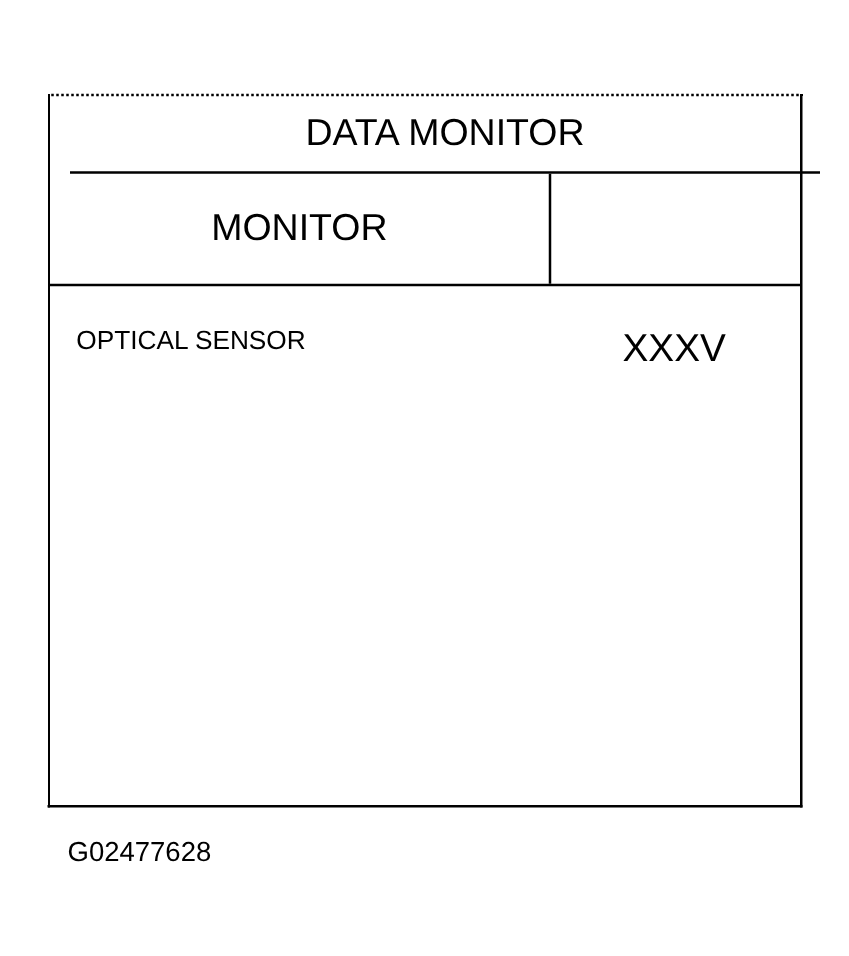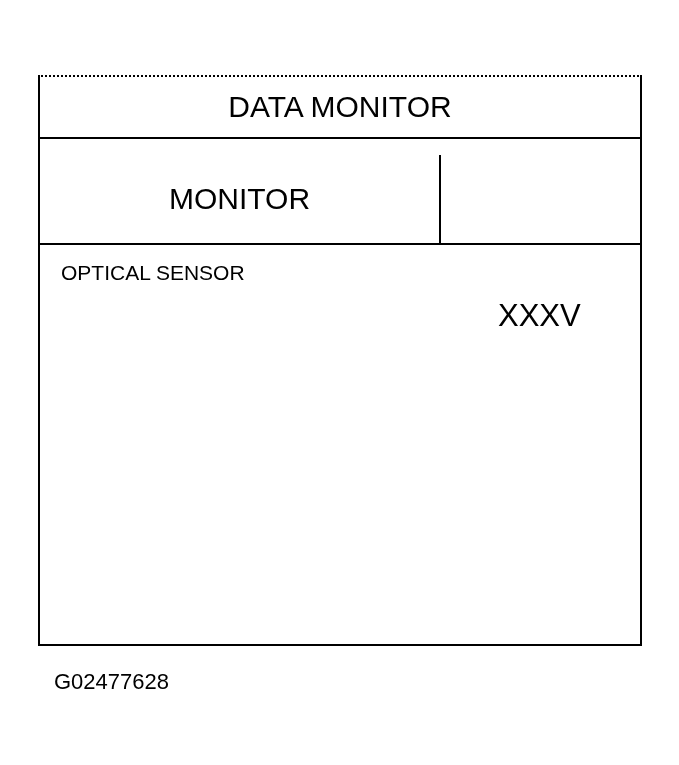--- a/index.html
+++ b/index.html
@@ -1,31 +1,31 @@
 <!DOCTYPE html>
 <html><head>
   <meta charset="utf-8">
   <style>
     html, body { margin: 0; padding: 0; background: #ffffff; }
     body { width: 679px; height: 765px; position: relative; overflow: hidden;
            font-family: "Liberation Sans", sans-serif; color: #000; }
     .box { position: absolute; left: 38px; top: 75px; width: 600px; height: 567px;
            border: 2px solid #000; border-top: 2px dotted #000; box-sizing: content-box; }
-    .row-title { position: absolute; left: 0; top: 0; width: 600px; height: 60px;
+    .row-title { position: absolute; left: 16px; top: 0; width: 600px; height: 60px;
                  border-bottom: 2px solid #000; display: flex; align-items: center;
                  justify-content: center; font-size: 30px; }
-    .row-head { position: absolute; left: 0; top: 78px; width: 600px; height: 88px;
+    .row-head { position: absolute; left: 0; top: 62px; width: 600px; height: 88px;
                 border-bottom: 2px solid #000; }
     .head-left { position: absolute; left: 0; top: 0; width: 399px; height: 88px;
                  border-right: 2px solid #000; display: flex; align-items: center;
                  justify-content: center; font-size: 30px; }
     .head-right { position: absolute; left: 401px; top: 0; width: 199px; height: 88px; }
     .row-data { position: absolute; left: 0; top: 152px; width: 600px; height: 80px; }
     .data-label { position: absolute; left: 21px; top: 32px; font-size: 21px; }
-    .data-value { position: absolute; left: 458px; top: 32px; font-size: 31px; margin-top: 37px; }
+    .data-value { position: absolute; left: 458px; top: 32px; font-size: 31px; }
     .fig-id { position: absolute; left: 38px; top: 669px; font-size: 22px; margin-left: 16px; }
   </style>
 </head>
 <body>
 
 <div class="box">
   <div class="row-title">DATA MONITOR</div>
   <div class="row-head">
     <div class="head-left">MONITOR</div>
     <div class="head-right"></div>

